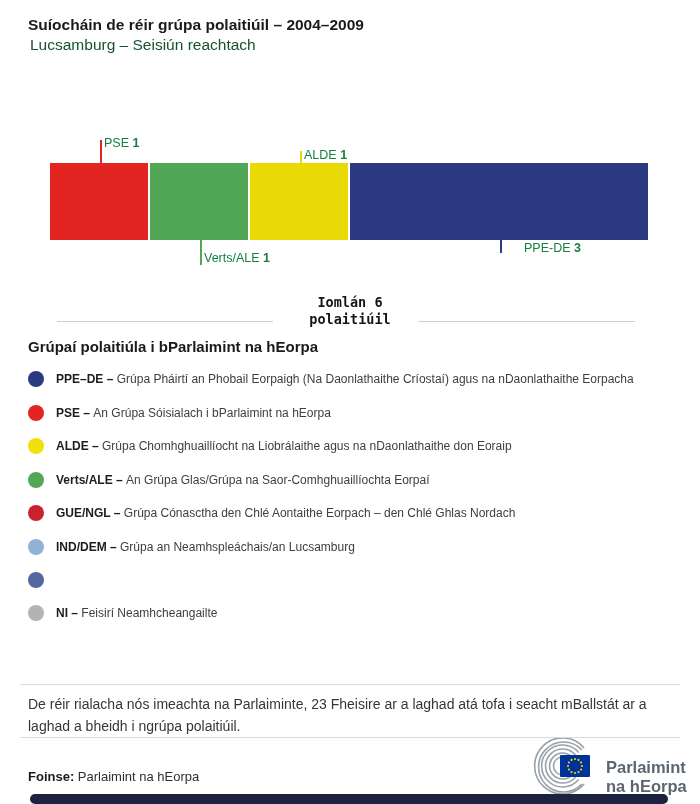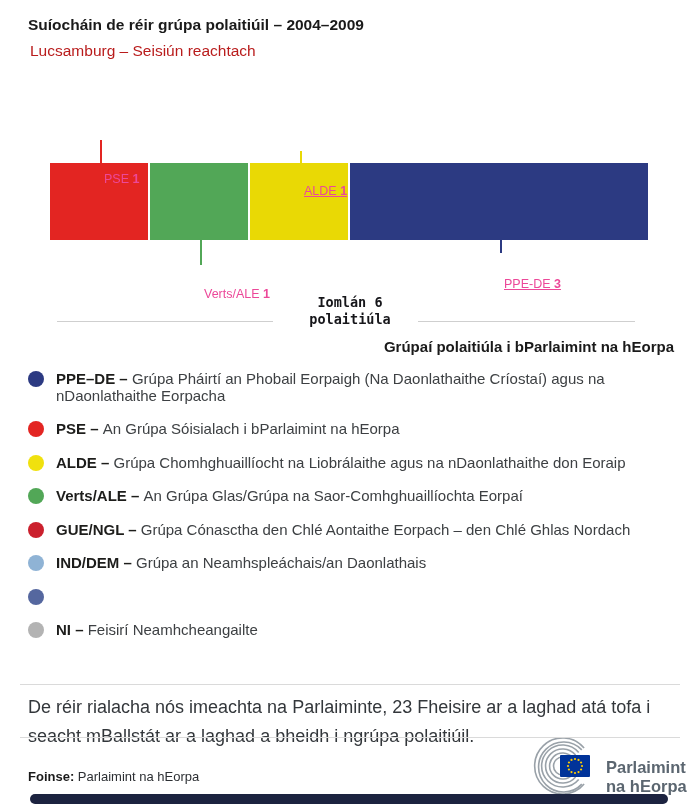--- a/index.html
+++ b/index.html
@@ -1,64 +1,64 @@
 <!DOCTYPE html>
 <html><head>
 <meta charset="utf-8">
 <style>
   html,body{margin:0;padding:0;background:#fff;}
   .page{position:relative;width:700px;height:804px;background:#ffffff;overflow:hidden;
         font-family:"Liberation Sans", sans-serif;color:#1d1d1b;}
 
   
   .title{position:absolute;top:16px;left:28px;font-size:15.5px;font-weight:bold;color:#1a1a1a;}
-  .subtitle{position:absolute;top:42px;left:30px;font-size:15.5px;font-weight:400;color:#b91c1c;}
+  .subtitle{position:absolute;top:36px;left:30px;font-size:15.5px;font-weight:400;color:#14532d;}
 
   
   .chart-area{position:absolute;top:135px;left:0;width:700px;height:140px;}
   .seats-bar{position:absolute;top:28px;left:50px;width:600px;height:77px;
              display:flex;gap:2px;background:#fff;}
   .seg{height:100%;flex:none;box-sizing:border-box;}
   .tick{position:absolute;width:1.5px;}
   .tick.above.tall{top:5px;height:23px;}
   .tick.above.short{top:16px;height:12px;}
   .tick.below.tall{top:105px;height:25px;}
   .tick.below.short{top:105px;height:13px;}
-  .seat-label{position:absolute;font-size:12.5px;color:#ec4899;white-space:nowrap;margin-top:36px;}
+  .seat-label{position:absolute;font-size:12.5px;color:#15803d;white-space:nowrap;}
   .seat-label b{font-weight:bold;}
   .seat-label.above.tall{top:1px;}
   .seat-label.above.short{top:13px;}
   .seat-label.below.tall{top:116px;}
   .seat-label.below.short{top:106px;}
 
   
   .total-row{position:absolute;top:294px;left:0;width:700px;height:42px;}
   .total-line{position:absolute;top:27px;height:1px;background:#cfcfcf;}
   .total-line.left{left:57px;width:216px;}
   .total-line.right{left:418px;width:217px;}
   .total-text{position:absolute;left:0;width:700px;text-align:center;
               font-family:"DejaVu Sans Mono", monospace;font-weight:bold;
               font-size:13.5px;line-height:17px;color:#16161a;}
   .total-text .l1{display:block;}
   .total-text .l2{display:block;}
 
   
   .legend{position:absolute;top:338px;left:28px;right:26px;}
-  .legend-heading{font-size:15px;font-weight:bold;color:#1a1a1a;margin:0 0 16px 0;text-align:right;}
+  .legend-heading{font-size:15px;font-weight:bold;color:#1a1a1a;margin:0 0 16px 0;}
   .legend-item{display:flex;align-items:flex-start;margin-bottom:17px;}
   .legend-dot{flex:none;width:16px;height:16px;border-radius:50%;margin:0 12px 0 0;}
-  .legend-text{font-size:15px;line-height:16.5px;color:#3d4043;}
+  .legend-text{font-size:12px;line-height:16.5px;color:#3d4043;}
   .legend-text b{color:#1d1d1b;font-weight:bold;}
 
   
   .divider{position:absolute;left:20px;right:20px;height:1px;background:#dadada;}
   .divider.d1{top:684px;}
   .divider.d2{top:737px;}
   .footnote{position:absolute;top:693px;left:28px;right:30px;
-            font-size:18px;line-height:1.6;color:#33373b;}
+            font-size:14px;line-height:1.6;color:#33373b;}
 
   
   .source{position:absolute;top:769px;left:28px;font-size:13px;color:#2c2f33;text-align:right;}
   .source b{color:#1a1a1a;}
   .ep-logo{position:absolute;top:738px;right:6px;width:168px;height:58px;
            display:flex;align-items:flex-end;}
   .ep-logo svg{flex:none;}
   .ep-logo-text{margin-left:6px;font-size:16.5px;font-weight:bold;line-height:19px;color:#5b6670;}
 
   
@@ -79,30 +79,30 @@
         <div class="seg" style="width: calc(16.6667% - 2px); background: rgb(82, 167, 87);"></div>
         <div class="seg" style="width: calc(16.6667% - 2px); background: rgb(233, 217, 5);"></div>
         <div class="seg" style="width: calc(50% - 2px); background: rgb(44, 58, 130);"></div>
       </div>
 
   <div class="tick above tall" style="left: 100px; background: rgb(227, 37, 34);"></div>
       <div class="seat-label above tall" style="left: 104px;"><span>PSE </span><b>1</b></div>
       <div class="tick below tall" style="left: 200px; background: rgb(82, 167, 87);"></div>
       <div class="seat-label below tall" style="left: 204px; text-align: right;"><span>Verts/ALE </span><b>1</b></div>
       <div class="tick above short" style="left: 300px; background: rgb(233, 217, 5);"></div>
-      <div class="seat-label above short" style="left: 304px; text-decoration: underline;"><span>ALDE </span><b>1</b></div>
+      <div class="seat-label above short" style="left: 304px;"><span>ALDE </span><b>1</b></div>
       <div class="tick below short" style="left: 500px; background: rgb(44, 58, 130);"></div>
-      <div class="seat-label below short" style="left: 504px; text-decoration: underline;"><span>PPE-DE </span><b>3</b></div>
+      <div class="seat-label below short" style="left: 524px;"><span>PPE-DE </span><b>3</b></div>
     </div>
 
   <div class="total-row">
     <div class="total-line left"></div>
     <div class="total-text">
       <span class="l1">Iomlán 6</span>
-      <span class="l2">polaitiúla</span>
+      <span class="l2">polaitiúil</span>
     </div>
     <div class="total-line right"></div>
   </div>
 
   <div class="legend">
     <div class="legend-heading">Grúpaí polaitiúla i bParlaimint na hEorpa</div>
     <div id="legend-items">
         <div class="legend-item">
           <span class="legend-dot" style="background: rgb(44, 58, 130);"></span>
           <div class="legend-text"><b>PPE–DE – </b><span>Grúpa Pháirtí an Phobail Eorpaigh (Na Daonlathaithe Críostaí) agus na nDaonlathaithe Eorpacha</span></div>
@@ -118,21 +118,21 @@
         <div class="legend-item">
           <span class="legend-dot" style="background: rgb(82, 167, 87);"></span>
           <div class="legend-text"><b>Verts/ALE – </b><span>An Grúpa Glas/Grúpa na Saor-Comhghuaillíochta Eorpaí</span></div>
         </div>
         <div class="legend-item">
           <span class="legend-dot" style="background: rgb(203, 32, 45);"></span>
           <div class="legend-text"><b>GUE/NGL – </b><span>Grúpa Cónasctha den Chlé Aontaithe Eorpach – den Chlé Ghlas Nordach</span></div>
         </div>
         <div class="legend-item">
           <span class="legend-dot" style="background: rgb(143, 179, 213);"></span>
-          <div class="legend-text"><b>IND/DEM – </b><span>Grúpa an Neamhspleáchais/an Daonlathais</span></div>
+          <div class="legend-text"><b>IND/DEM – </b><span>Grúpa an Neamhspleáchais/an Lucsamburg</span></div>
         </div>
         <div class="legend-item">
           <span class="legend-dot" style="background: rgb(85, 103, 159);"></span>
         </div>
         <div class="legend-item">
           <span class="legend-dot" style="background: rgb(179, 179, 179);"></span>
           <div class="legend-text"><b>NI – </b><span>Feisirí Neamhcheangailte</span></div>
         </div>
       </div>
   </div>

